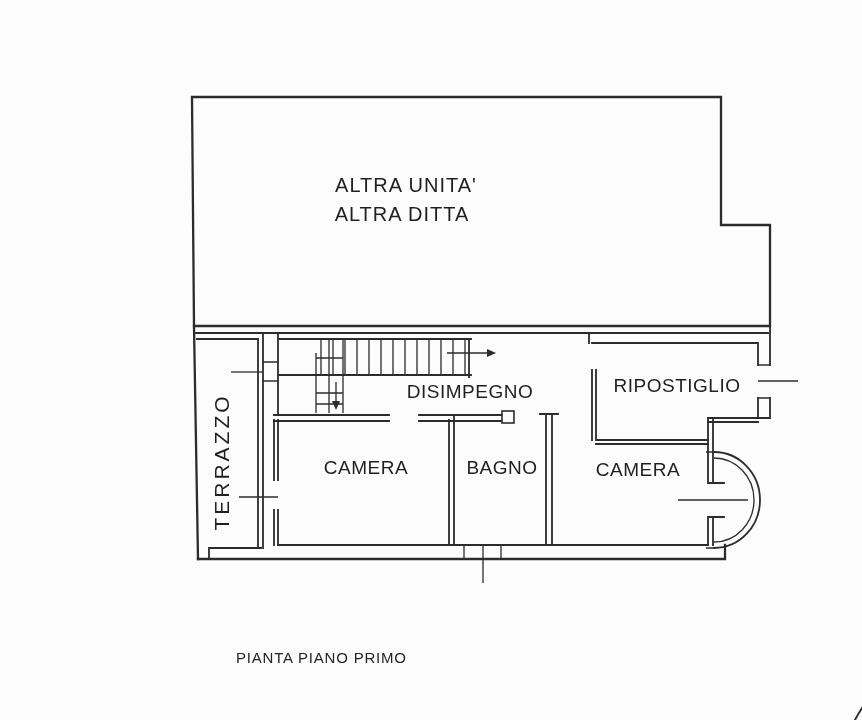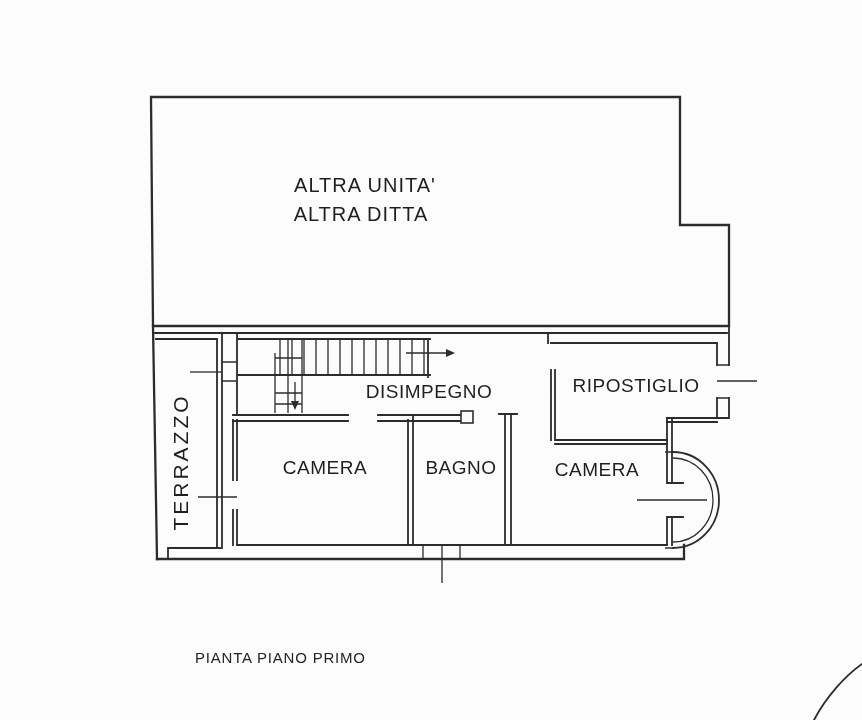--- a/index.html
+++ b/index.html
@@ -2,21 +2,21 @@
 <html><head>
 <meta charset="utf-8">
 <style>
   html,body{margin:0;padding:0;}
   body{
     width:862px;height:720px;
     background:#fcfcfc;
     font-family:"Liberation Sans", sans-serif;
     overflow:hidden;
   }
-  .page{position:relative;width:746px;height:720px;}
+  .page{position:relative;width:746px;height:720px;margin-left:41px;}
   svg{position:absolute;left:0;top:0;}
   .wall{fill:none;stroke:#2c2c2c;stroke-width:1.8;stroke-linecap:square;}
   .wall-outer{fill:none;stroke:#2c2c2c;stroke-width:2.3;stroke-linejoin:miter;stroke-linecap:square;}
   .thin{fill:none;stroke:#2c2c2c;stroke-width:1.3;stroke-linecap:butt;}
   .arrowhead{fill:#2c2c2c;stroke:none;}
   .doorbox{fill:#fcfcfc;stroke:#2c2c2c;stroke-width:1.6;}
   .room-label{
     fill:#1f1f1f;font-size:19px;letter-spacing:0.5px;
     text-anchor:middle;font-family:"Liberation Sans", sans-serif;
   }

